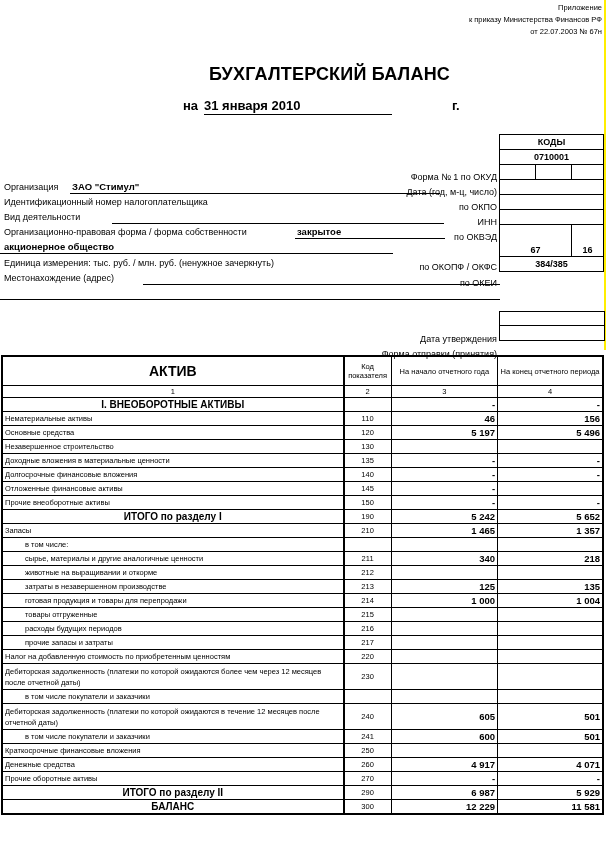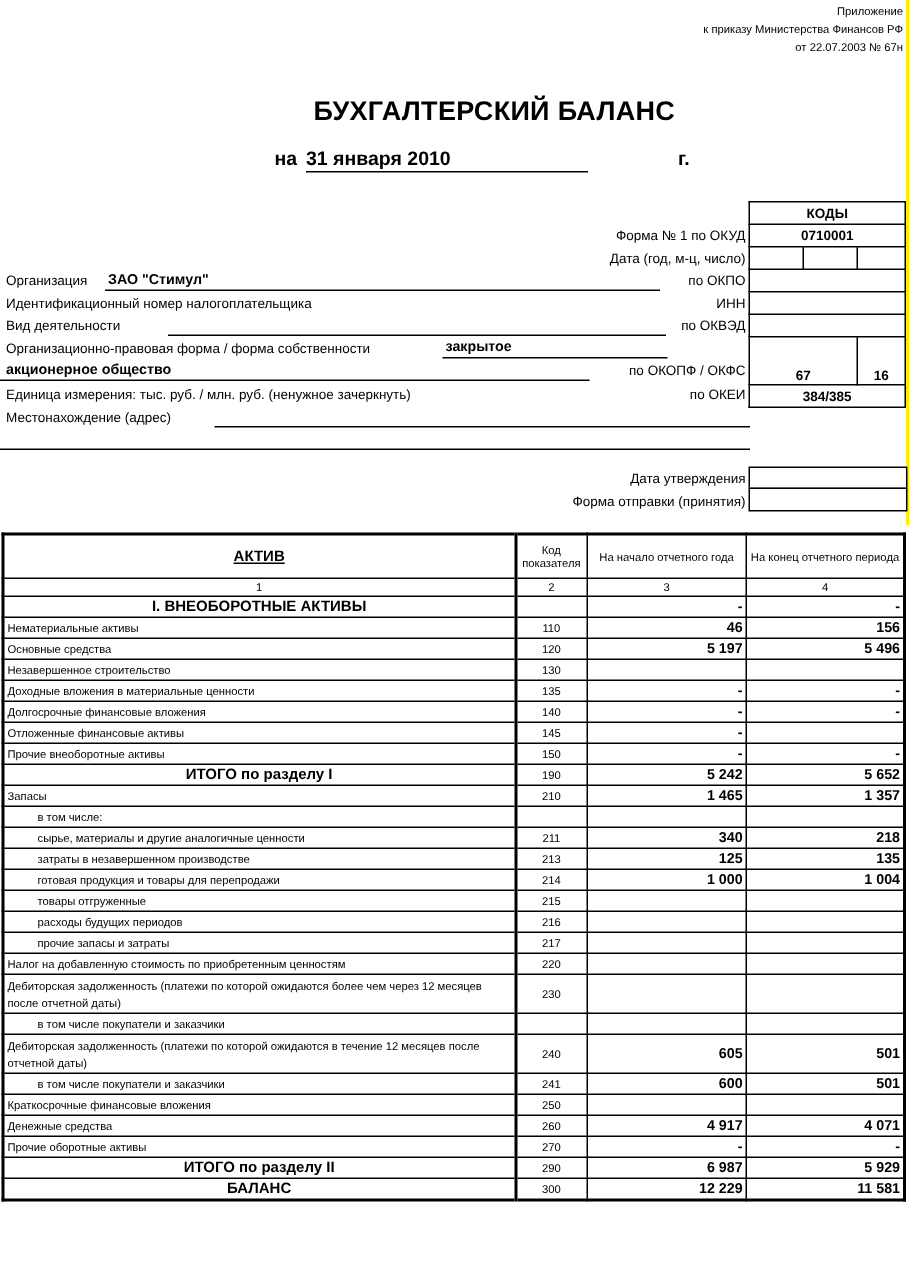--- a/index.html
+++ b/index.html
@@ -7,36 +7,36 @@
          font-family: "Liberation Sans", sans-serif; color: #000; }
   .abs { position: absolute; }
   .yellow-line { position: absolute; left: 604px; top: 0; width: 2px; height: 350px; background: #ffee00; }
 
   .appx { right: 5px; font-size: 7.5px; text-align: right; line-height: 12px; }
   .title { left: 0; width: 607px; top: 64px; text-align: center; font-weight: bold; font-size: 18px; letter-spacing: 0.2px; margin-left: 26px; }
   .date-line { top: 98px; font-weight: bold; font-size: 13px; }
   .date-underline { left: 204px; top: 114px; width: 188px; height: 1px; background: #000; }
 
   .lbl { font-size: 9px; white-space: nowrap; }
-  .lbl-r { text-align: right; }
+  .lbl-r { text-align: right; margin-top: 20px; }
   .uline { position: absolute; height: 1px; background: #000; }
 
   
   .codes { position: absolute; left: 499px; top: 134px; width: 105px; border-collapse: collapse; }
   .codes td { border: 1px solid #000; height: 14px; padding: 0; font-size: 9px; font-weight: bold; text-align: center; }
 
   .box { position: absolute; border: 1px solid #000; background: #fff; }
 
   
   .main { position: absolute; left: 1px; top: 355px; width: 603px; border-collapse: collapse; table-layout: fixed; }
   .main td { border: 1px solid #000; padding: 0 2px; font-size: 7.5px; height: 13px; vertical-align: middle; overflow: hidden; }
   .main td.code { text-align: center; font-size: 7.5px; margin-top: 37px; }
   .main td.num { text-align: right; font-weight: bold; font-size: 9.5px; }
   .main tr.hdr td { height: 28px; text-align: center; font-size: 7.5px; }
-  .main tr.hdr td.title-cell { font-weight: bold; font-size: 10px; text-decoration: underline; }
+  .main tr.hdr td.title-cell { font-weight: bold; font-size: 14px; }
   .main tr.idx td { text-align: center; font-size: 7.5px; height: 11px; }
   .main tr.section td.name { text-align: center; font-weight: bold; font-size: 10px; }
   .main tr.total td.name { text-align: center; font-weight: bold; font-size: 10px; }
   .main tr.tall td { height: 25px; line-height: 11px; }
   .main td.indent { padding-left: 22px; }
   .main .col1 { width: 337px; }
   .main .col2 { width: 47px; }
   .main .col3 { width: 105px; }
   .main .col4 { width: 104px; }
   .main .thick-left { border-left: 2px solid #000; }
@@ -211,20 +211,26 @@
         <td class="num"></td>
         <td class="num"></td>
       </tr>
       <tr>
         <td class="name indent">сырье, материалы и другие аналогичные ценности</td>
         <td class="code thick-left">211</td>
         <td class="num">340</td>
         <td class="num">218</td>
       </tr>
       <tr>
+        <td class="name indent">животные на выращивании и откорме</td>
+        <td class="code thick-left">212</td>
+        <td class="num"></td>
+        <td class="num"></td>
+      </tr>
+      <tr>
         <td class="name indent">затраты в незавершенном производстве</td>
         <td class="code thick-left">213</td>
         <td class="num">125</td>
         <td class="num">135</td>
       </tr>
       <tr>
         <td class="name indent">готовая продукция и товары для перепродажи</td>
         <td class="code thick-left">214</td>
         <td class="num">1 000</td>
         <td class="num">1 004</td>

